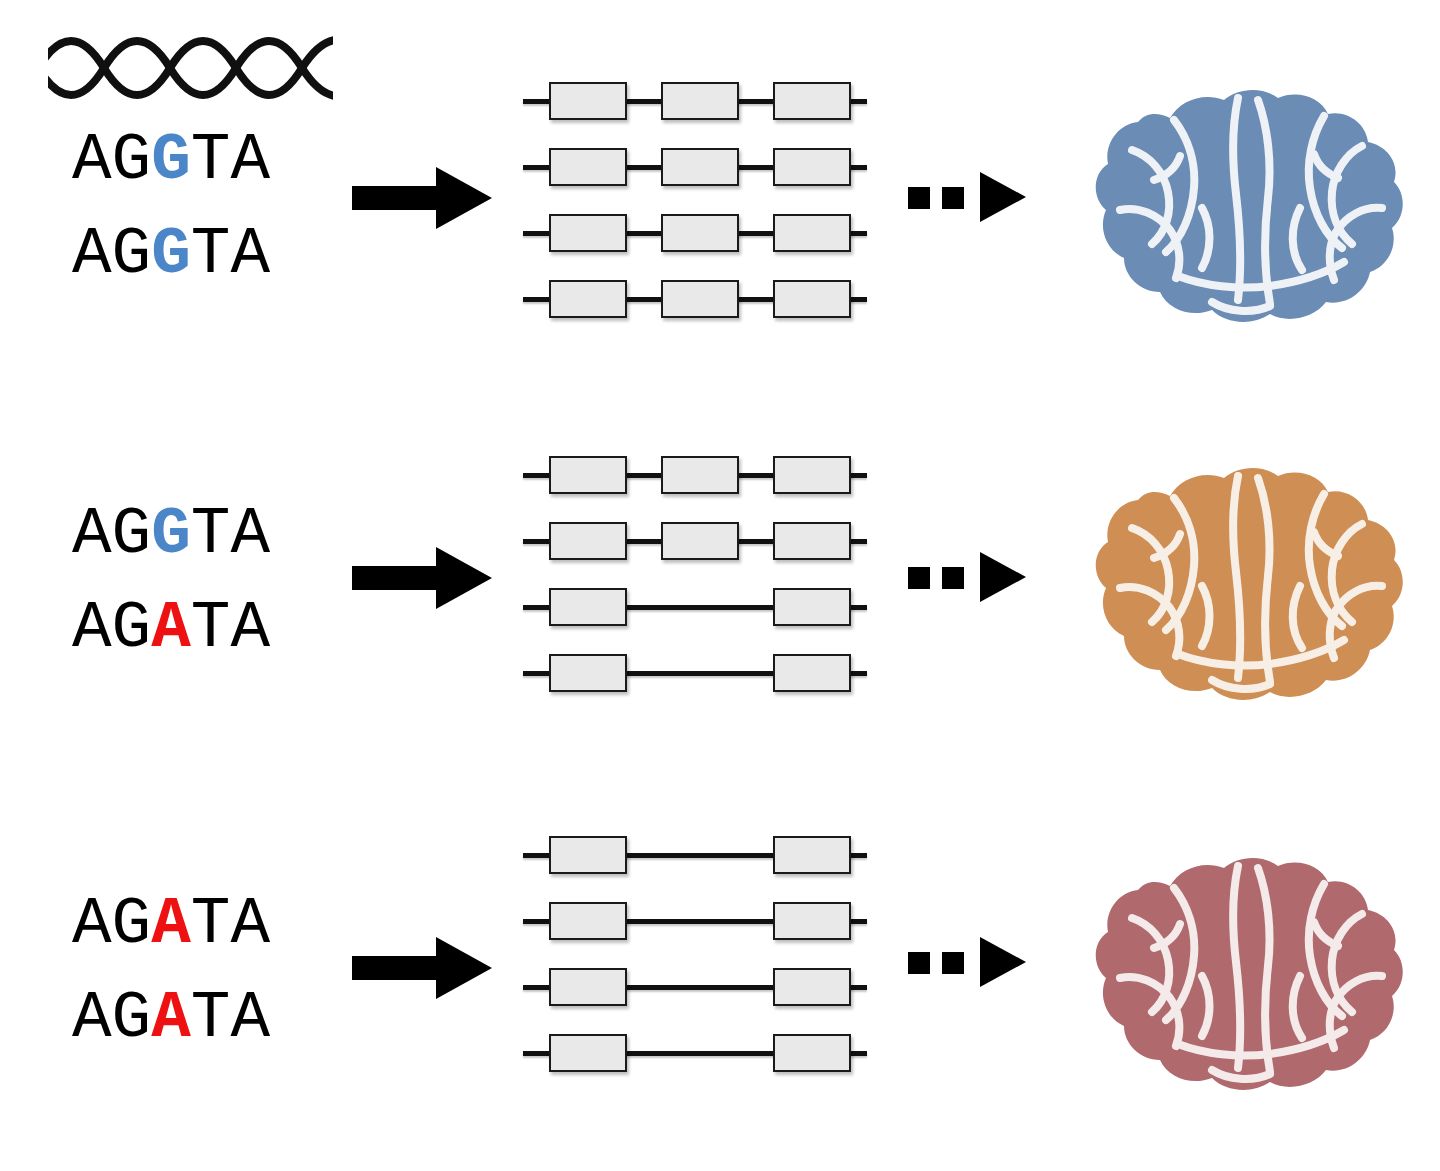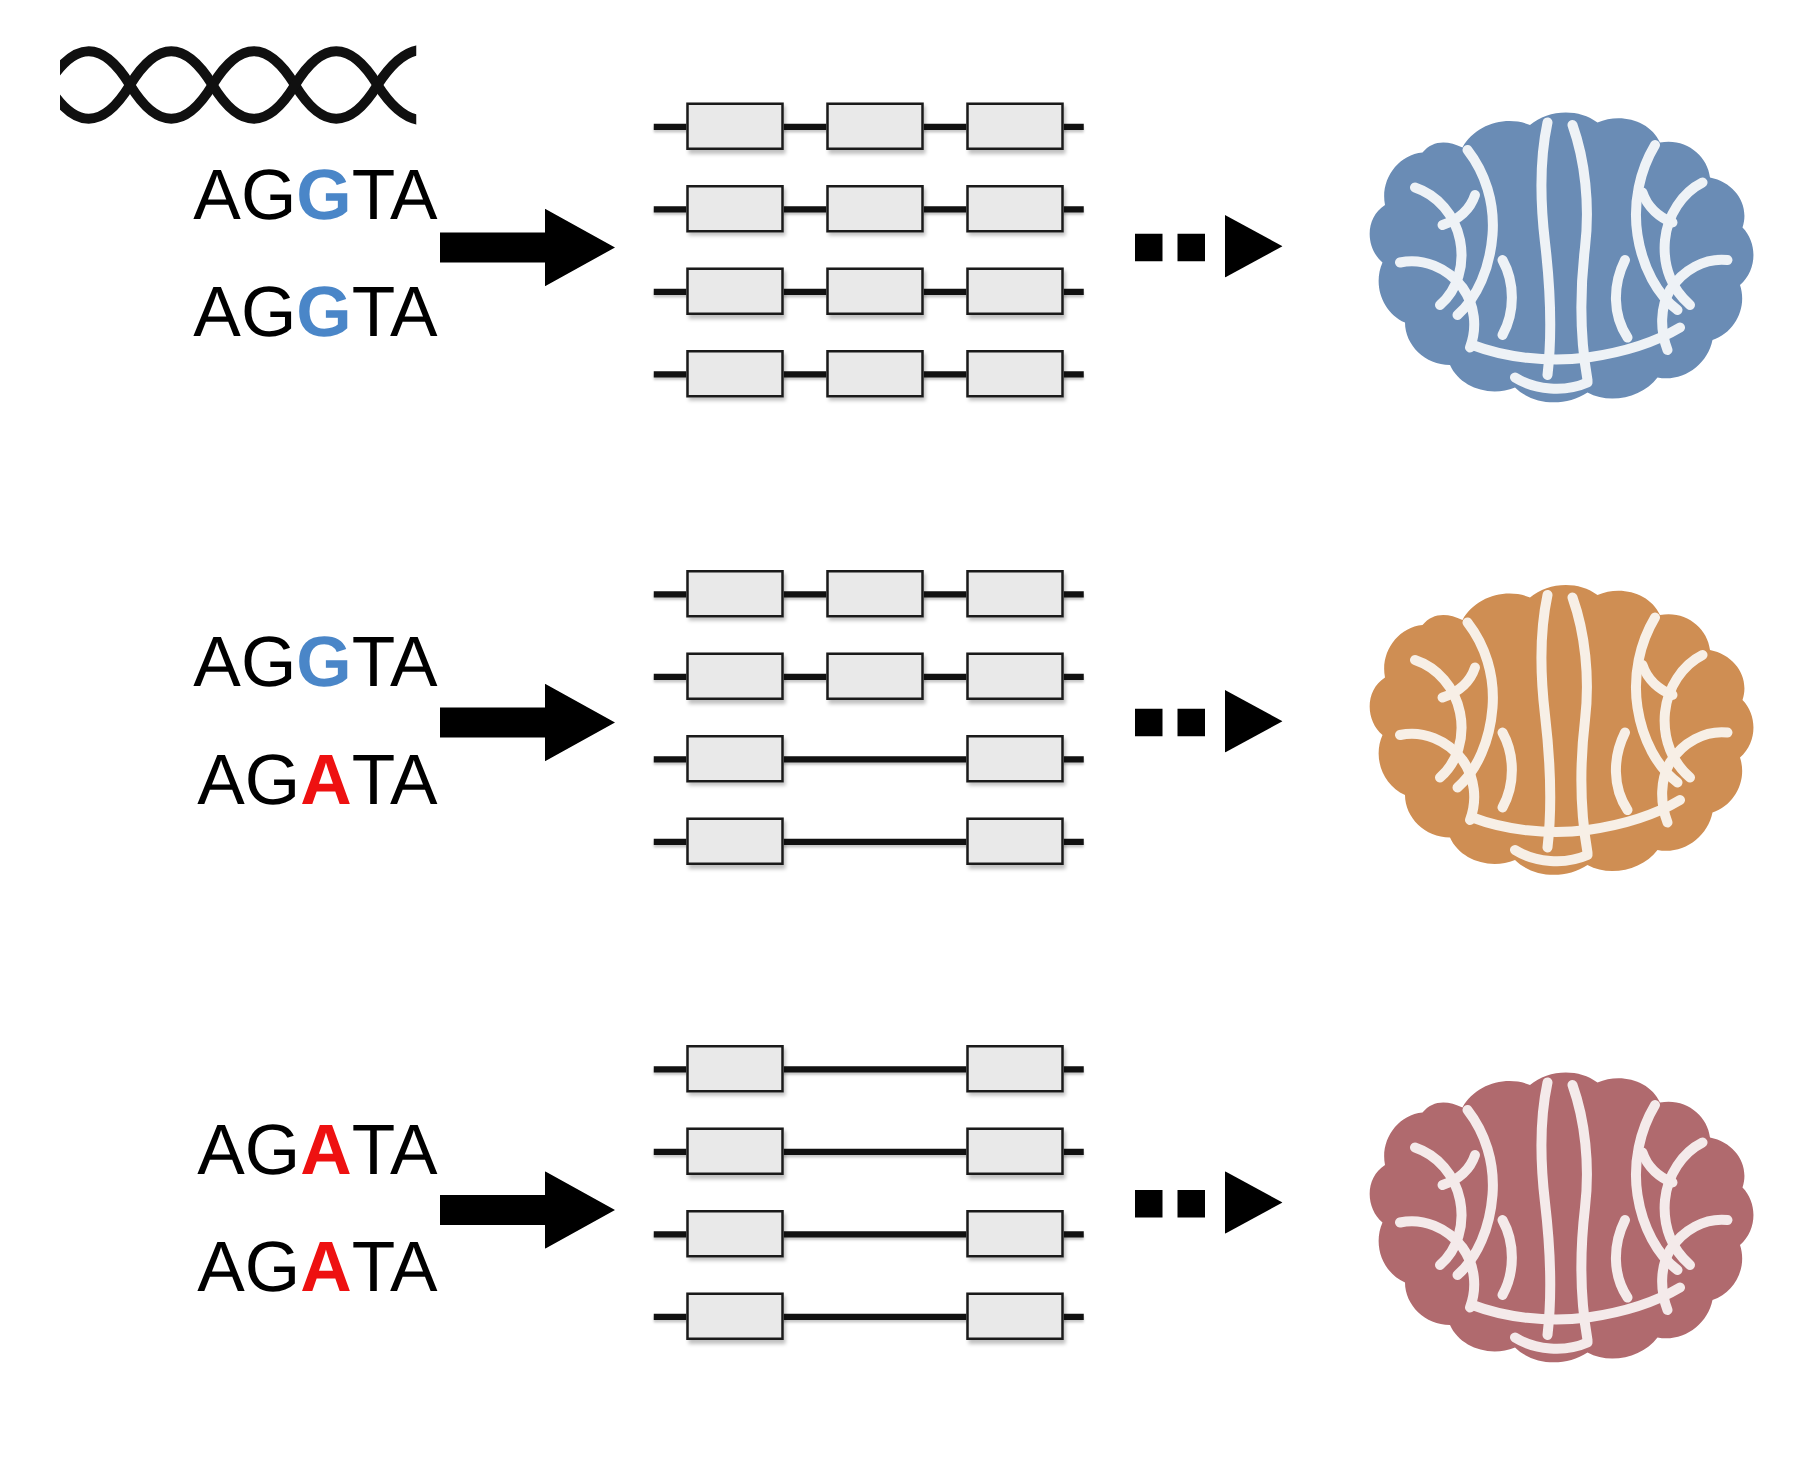--- a/index.html
+++ b/index.html
@@ -49,27 +49,27 @@
     width: 285px;
     height: 80px;
   }
 
   .allele-stack {
     position: absolute;
     left: 0;
     width: 320px;
   }
   .allele {
-    font-family: Liberation Sans, sans-serif;
-    font-size: 57px;
+    font-family: Liberation Mono, monospace;
+    font-size: 66px;
     font-weight: 400;
     color: #000000;
     letter-spacing: 0px;
     line-height: 1.0;
-    text-align: right;
+    text-align: left;
     padding-left: 42px;
     white-space: pre;
   }
   .allele .var-g { color: #4a86c8; font-weight: 700; }
   .allele .var-a { color: #ee1111; font-weight: 700; }
 
   
   .arrow-solid {
     position: absolute;
     width: 140px;

